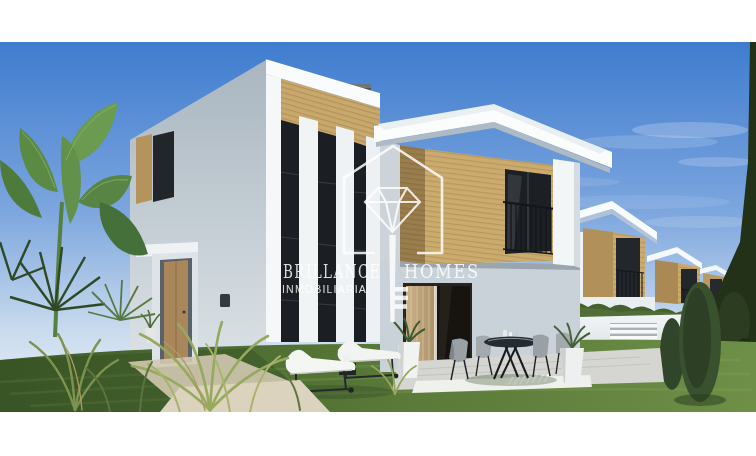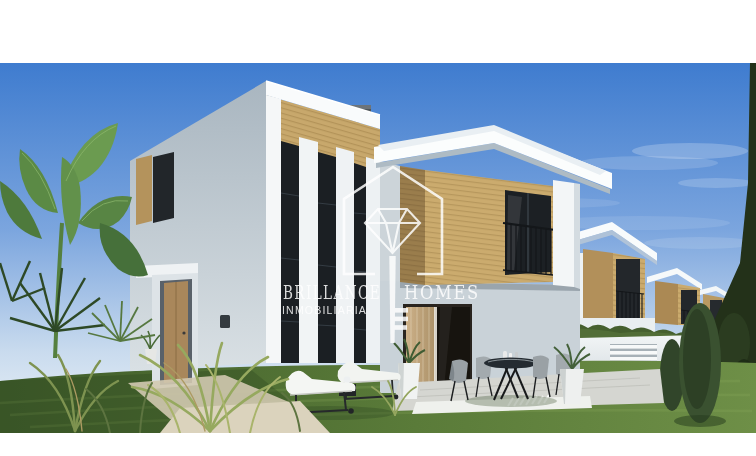--- a/index.html
+++ b/index.html
@@ -1,18 +1,18 @@
 <!DOCTYPE html>
 <html><head>
 <meta charset="utf-8">
 <style>
   html,body{margin:0;padding:0;background:#ffffff;}
   body{width:756px;height:456px;position:relative;overflow:hidden;font-family:"Liberation Sans",sans-serif;}
   figure{margin:0;}
-  .photo{position:absolute;left:0;top:42px;width:756px;height:370px;overflow:hidden;background:#9db6d8;margin-top:21px;}
+  .photo{position:absolute;left:0;top:42px;width:756px;height:370px;overflow:hidden;background:#9db6d8;}
   .photo svg{display:block;}
   .brand-serif{font-family:"DejaVu Serif",serif;fill:#ffffff;}
   .brand-sans{font-family:"Liberation Sans",sans-serif;fill:#ffffff;}
   .wm{opacity:.84;}
 </style>
 </head>
 <body>
 
 <figure class="photo">
 <svg width="756" height="370" viewBox="0 0 756 370" xmlns="http://www.w3.org/2000/svg">

